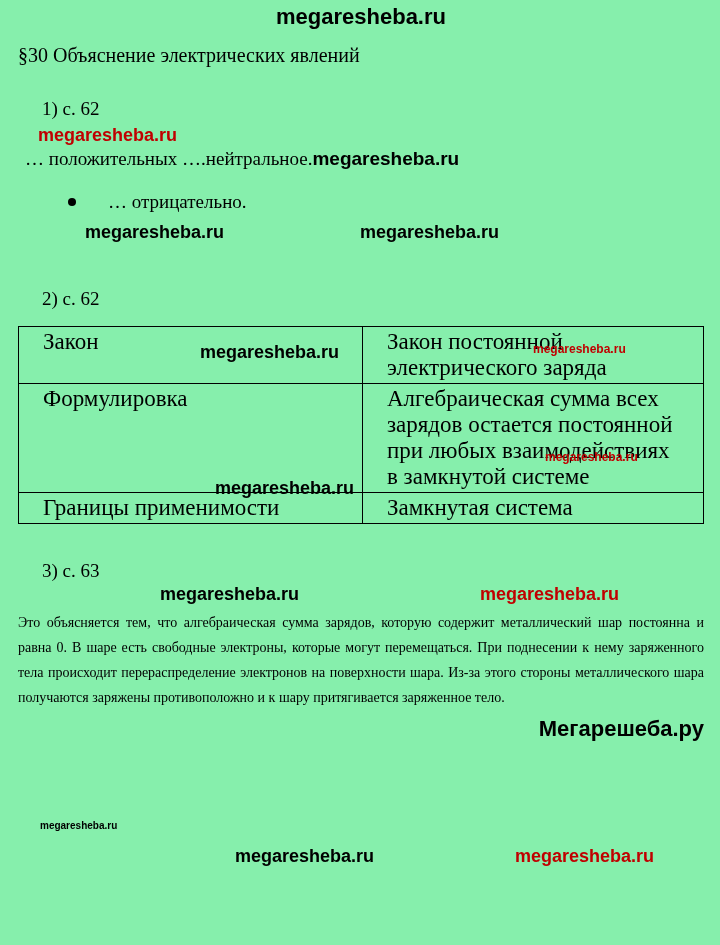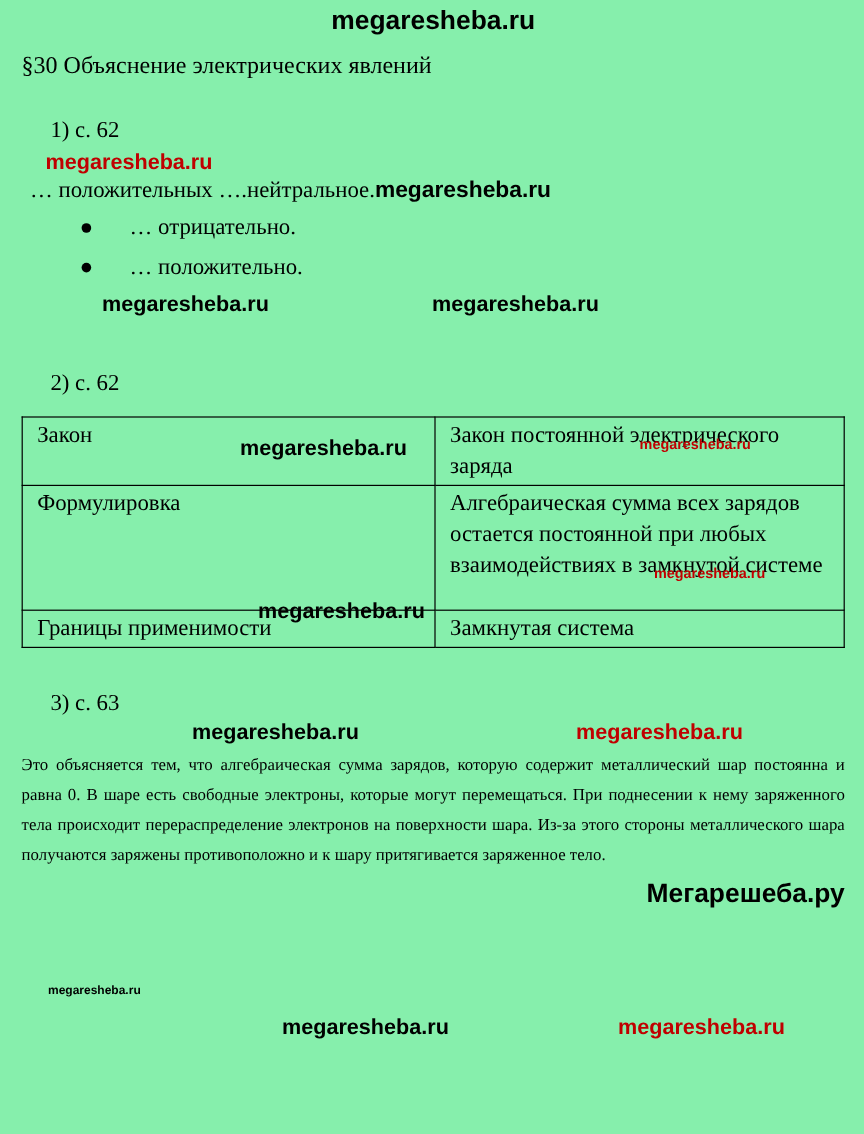--- a/index.html
+++ b/index.html
@@ -23,34 +23,34 @@
         font-size:18px; color:#000; white-space:nowrap; }
   .wm-red { color:#c00000; }
   .wm-small { font-size:12px; }
   .wm-tiny { font-size:10px; }
 
   .wm-line-s1 { margin-top:2px; margin-left:20px; line-height:22px; }
 
   .mixed-line { font-size:19px; line-height:25px; margin-left:7px; }
   .mixed-line .wm { font-size:19px; }
 
-  .answer-list { list-style:none; margin-top:2px; margin-left:50px; }
+  .answer-list { list-style:none; margin-top:14px; margin-left:50px; }
   .answer-list li { display:flex; align-items:flex-start; font-size:19px; line-height:33px; }
   .bullet { width:8px; height:8px; border-radius:50%; background:#000; flex:0 0 8px;
             margin-top:13px; margin-right:32px; }
 
   .wm-row { position:relative; height:26px; }
   .wm-row .wm { position:absolute; top:0; }
   .wm-a { left:67px; } .wm-b { left:342px; }
   .wm-c { left:142px; } .wm-d { left:462px; }
 
   .table-wrap { position:relative; margin-top:14px; }
   table.answers-table { width:100%; border-collapse:collapse; table-layout:fixed; }
-  table.answers-table td { border:1px solid #000; font-size:19px; line-height:26px;
-                           padding:2px 12px; vertical-align:top; }
+  table.answers-table td { border:1px solid #000; font-size:23px; line-height:26px;
+                           padding:2px 24px; vertical-align:top; }
   td.key { width:344px; }
   tr.r1 td { height:56px; }
   tr.r2 td { height:104px; }
   td.math { font-style:italic; }
   .wm-t1 { position:absolute; left:182px; top:16px; }
   .wm-t2 { position:absolute; left:515px; top:16px; }
   .wm-t3 { position:absolute; left:527px; top:124px; }
   .wm-t4 { position:absolute; left:197px; top:152px; }
 
   .para { font-size:14px; line-height:25px; text-align:justify; }
@@ -71,24 +71,20 @@
   <div class="sec-label s1">1)  с. 62</div>
 
   <div class="wm wm-red wm-line-s1">megaresheba.ru</div>
 
   <div class="mixed-line"><span>… положительных ….нейтральное.</span><span class="wm">megaresheba.ru</span></div>
 
   <ul class="answer-list">
     <li>
         <span class="bullet"></span>
         <span>…  отрицательно.</span>
-      </li>
-    <li>
-        <span class="bullet"></span>
-        <span>…  положительно.</span>
       </li>
   </ul>
 
   <div class="wm-row" style="margin-top:4px;">
     <span class="wm wm-a">megaresheba.ru</span>
     <span class="wm wm-b">megaresheba.ru</span>
   </div>
 
   <div class="sec-label s2">2) с. 62</div>
 

